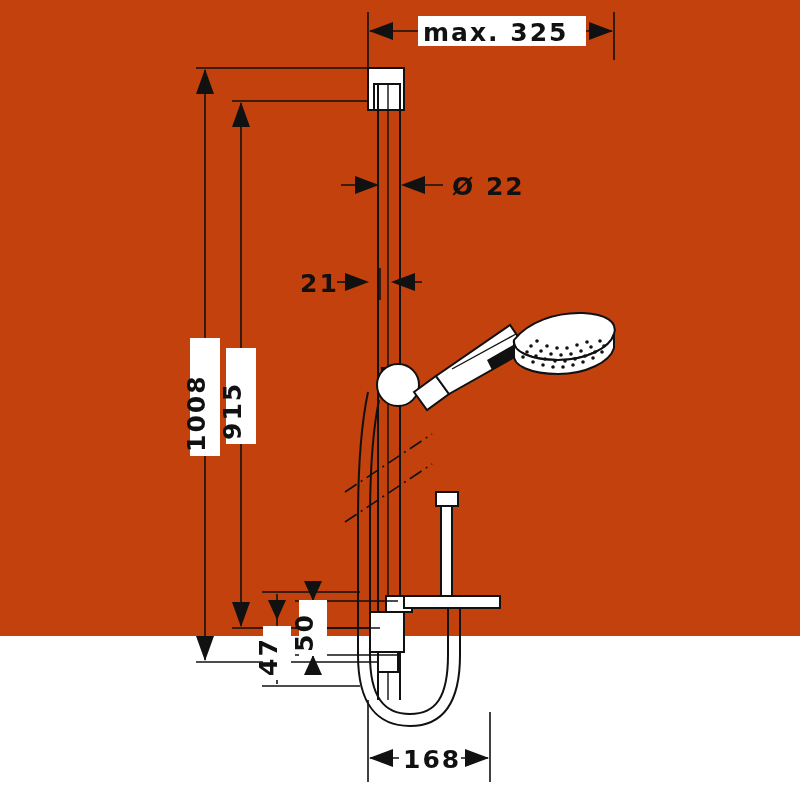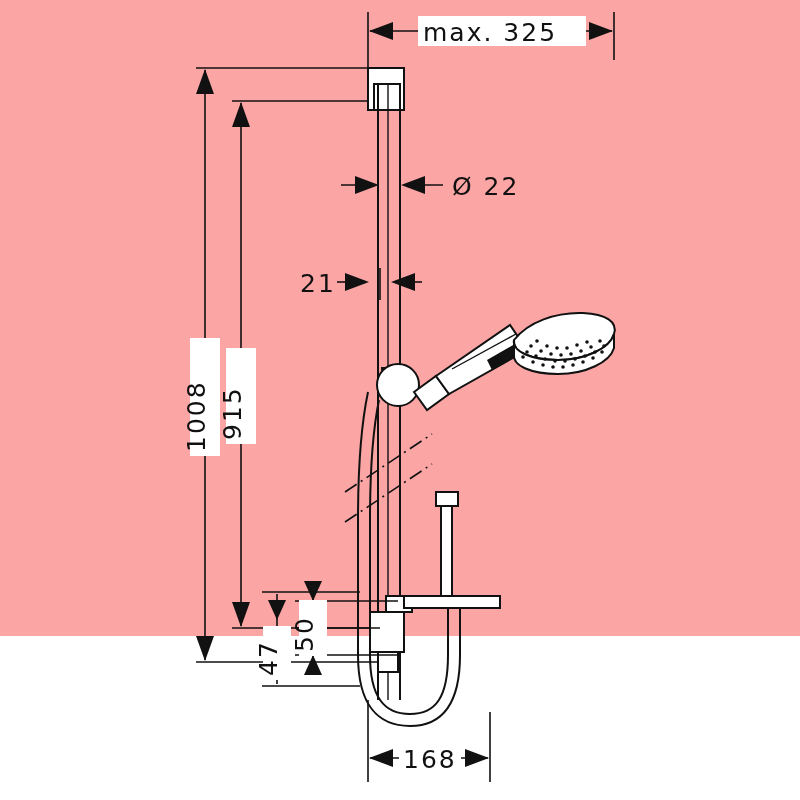--- a/index.html
+++ b/index.html
@@ -10,21 +10,22 @@
   body {
     width: 800px;
     height: 800px;
     font-family: "DejaVu Sans", sans-serif;
     overflow: hidden;
   }
   #drawing-root {
     position: relative;
     width: 800px;
     height: 636px;
-    background: #fca5a5;
+    background: #c2410c;
+    font-weight: bold;
   }
   svg#technical-drawing {
     display: block;
     width: 800px;
     height: 800px;
   }
   .dim-text {
     font-family: "DejaVu Sans", sans-serif;
     font-size: 25px;
     letter-spacing: 2px;

